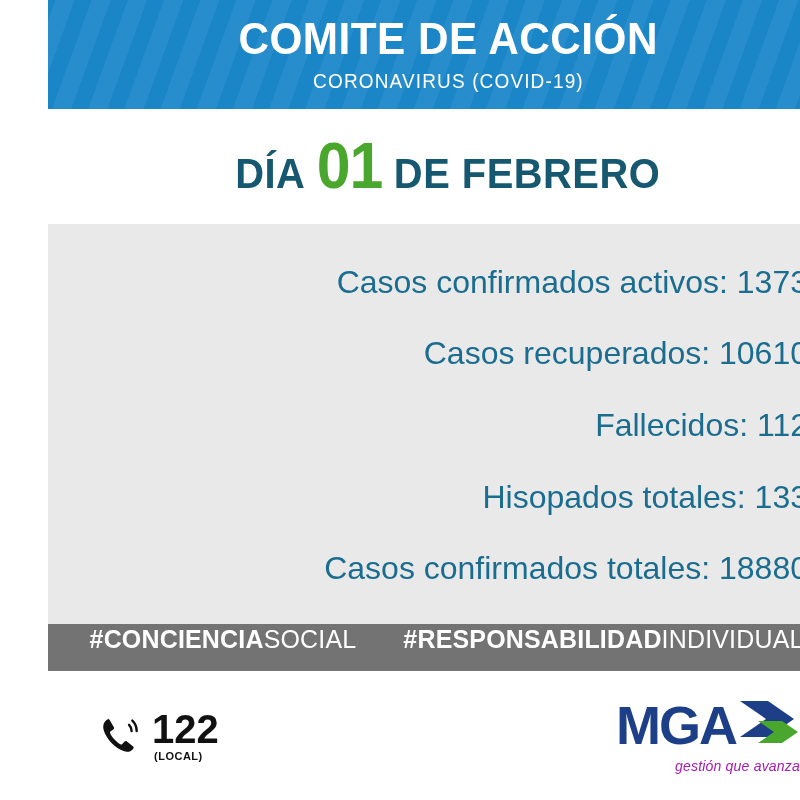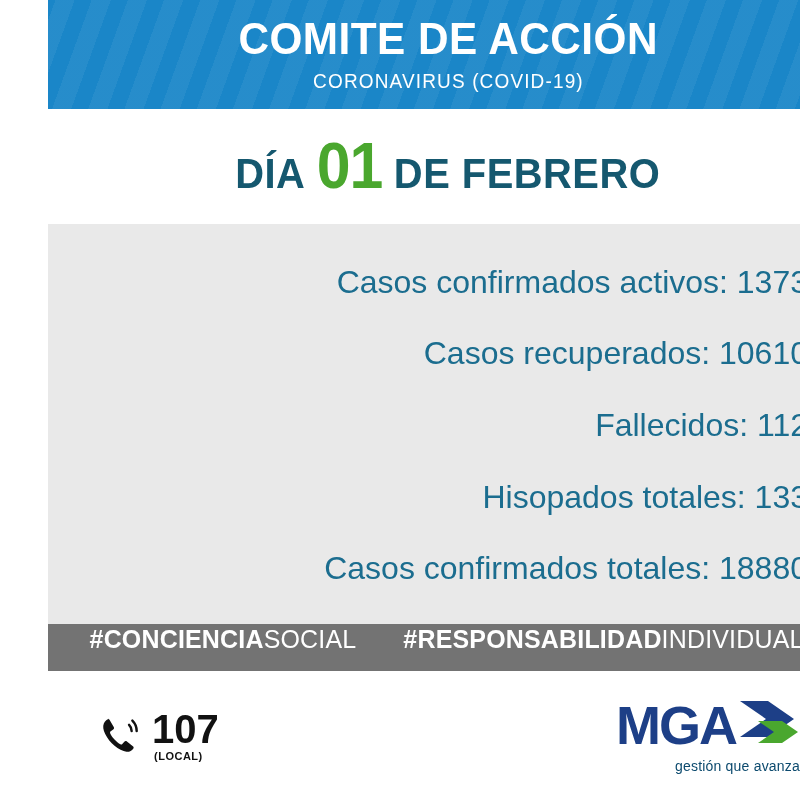--- a/index.html
+++ b/index.html
@@ -190,21 +190,22 @@
     color: #1d3f87;
     letter-spacing: -2px;
     line-height: 1;
   }
   .logo-arrow {
     margin-left: 2px;
     display: block;
   }
   .logo-tag {
     font-size: 14px;
-    color: #0c4a6e;
+    font-style: italic;
+    color: #a21caf;
     margin-top: 6px;
     letter-spacing: 0.2px;
   }
 </style>
 </head>
 <body>
 
 <div class="poster">
 
   <div class="header">
@@ -250,21 +251,21 @@
 
   <div class="footer">
 
     <div class="phone">
       <svg class="phone-icon" viewBox="0 0 64 64">
         <path d="M18.5 8c-2.6 0-6.2 3.3-7.6 6.6-1.6 3.8-1 8.8 1.9 14.6 3.1 6.3 7.7 12.2 13 16.5 5.2 4.3 11.7 7.8 16.6 8.3 3.9.4 7.4-1.6 9.4-4.3 1-1.4.7-2.5-.5-3.5l-8.3-6.6c-1.2-1-2.6-.8-3.6.3l-2.8 3.2c-.7.8-1.7 1-2.6.5-2.6-1.4-5.8-3.9-8.6-7-2.6-2.9-4.6-6-5.7-8.6-.4-1 0-1.9.8-2.5l3.4-2.4c1.2-.8 1.6-2.2.8-3.5l-5.3-9.2c-.6-1.1-1.3-1.9-2.9-1.9z" fill="#111111"></path>
         <path d="M46 16.5c2.3 2.3 3.6 5.3 3.6 8.6" fill="none" stroke="#111111" stroke-width="3.4" stroke-linecap="round"></path>
         <path d="M50.6 10.5c3.9 3.9 6 9 6 14.5" fill="none" stroke="#111111" stroke-width="3.4" stroke-linecap="round"></path>
       </svg>
       <div class="phone-text">
-        <span class="phone-number">107</span>
+        <span class="phone-number">122</span>
         <span class="phone-local">(LOCAL)</span>
       </div>
     </div>
 
     <div class="logo">
       <div class="logo-main">
         <span class="logo-mga">MGA</span>
         <svg class="logo-arrow" width="62" height="52" viewBox="0 0 62 52">
           <path d="M2 2 L30 2 L56 20 L30 38 L2 38 L28 20 Z" fill="#1d3f87"></path>
           <path d="M20 22 L44 22 L60 33 L44 44 L20 44 L36 33 Z" fill="#4aa72e"></path>

